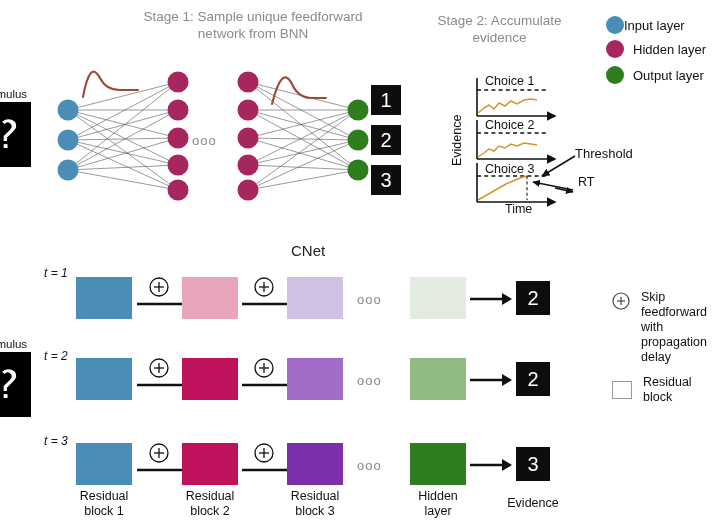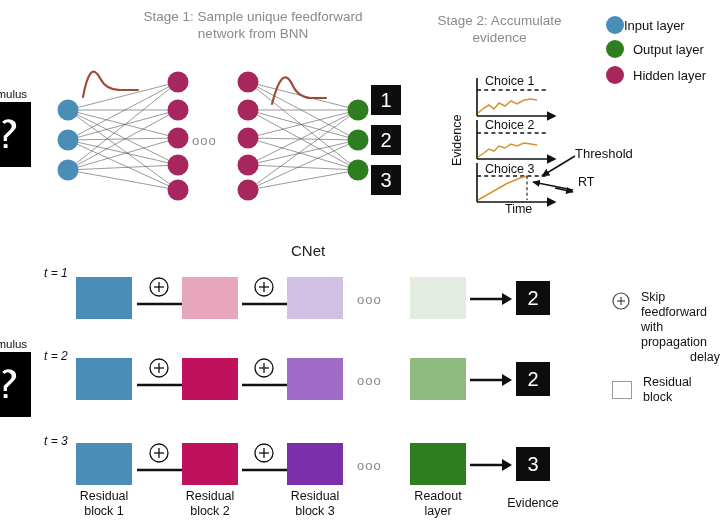--- a/index.html
+++ b/index.html
@@ -42,26 +42,26 @@
 <div class="abs stage-title" style="left:118px;top:8px;width:270px;">Stage 1: Sample unique feedforward network from BNN</div>
 
 <div class="abs stage-title" style="left:422px;top:12px;width:155px;">Stage 2: Accumulate evidence</div>
 
 <div class="abs" style="left:606px;top:14px;">
   <div style="display:flex;align-items:center;height:22px;">
     <span class="legend-dot" style="background:#4a8db7;"></span>
     <span class="legend-text">Input layer</span>
   </div>
   <div style="display:flex;align-items:center;gap:9px;height:26px;">
+    <span class="legend-dot" style="background:#a8265e;"></span>
+    <span class="legend-text">Hidden layer</span>
+  </div>
+  <div style="display:flex;align-items:center;gap:9px;height:26px;">
     <span class="legend-dot" style="background:#2e7d1e;"></span>
     <span class="legend-text">Output layer</span>
-  </div>
-  <div style="display:flex;align-items:center;gap:9px;height:26px;">
-    <span class="legend-dot" style="background:#a8265e;"></span>
-    <span class="legend-text">Hidden layer</span>
   </div>
 </div>
 
 <div class="abs" style="left:50px;top:62px;">
   <svg width="165" height="135">
     <g stroke="#555" stroke-width="0.6" fill="none">
       <line x1="18" y1="48" x2="128" y2="20"></line>
         <line x1="18" y1="48" x2="128" y2="48"></line>
       <line x1="18" y1="48" x2="128" y2="76"></line>
         <line x1="18" y1="48" x2="128" y2="103"></line>
@@ -301,39 +301,39 @@
 </div>
 <div class="abs blocklabel" style="left:170px;top:489px;width:80px;">
   <div>Residual</div>
   <div>block 2</div>
 </div>
 <div class="abs blocklabel" style="left:275px;top:489px;width:80px;">
   <div>Residual</div>
   <div>block 3</div>
 </div>
 <div class="abs blocklabel" style="left:398px;top:489px;width:80px;">
-  <div>Readout</div>
+  <div>Hidden</div>
   <div>layer</div>
 </div>
 <div class="abs blocklabel" style="left:493px;top:496px;width:80px;">
   <div>Evidence</div>
 </div>
 
 <div class="abs" style="left:612px;top:290px;">
   <div style="display:flex;align-items:flex-start;gap:11px;">
     <span style="flex:0 0 auto;margin-top:2px;">
       <svg width="18" height="18">
         <circle cx="9" cy="9" r="8" fill="none" stroke="#444" stroke-width="1.2"></circle>
         <line x1="5" y1="9" x2="13" y2="9" stroke="#444" stroke-width="1.2"></line>
         <line x1="9" y1="5" x2="9" y2="13" stroke="#444" stroke-width="1.2"></line>
       </svg>
     </span>
     <span class="legend-text2">
       <span style="display:block;">Skip feedforward</span>
       <span style="display:block;">with propagation</span>
-      <span style="display:block;text-align:right;">delay</span>
+      <span style="display:block;">delay</span>
     </span>
   </div>
   <div style="display:flex;align-items:center;gap:11px;margin-top:10px;">
     <span class="legend-sq"></span>
     <span class="legend-text2">Residual block</span>
   </div>
 </div>
 
 </body></html>

